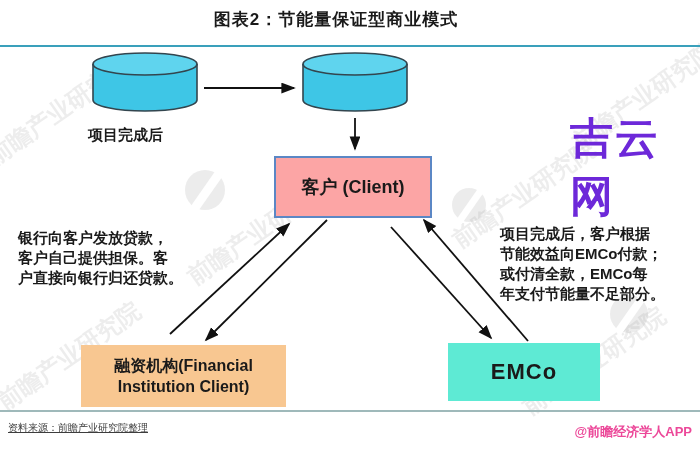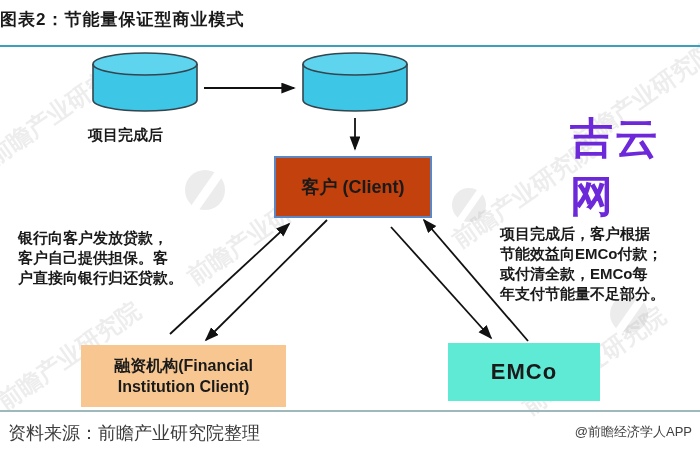--- a/index.html
+++ b/index.html
@@ -3,34 +3,34 @@
 <meta charset="utf-8">
 <style>
   html,body{margin:0;padding:0;background:#e9e9e9;}
   .stage{
     position:relative;width:700px;height:456px;background:#ffffff;
     font-family:"Liberation Sans","DejaVu Sans",sans-serif;overflow:hidden;
     margin:0 auto;color:#1a1a1a;
   }
   .abs{position:absolute;}
   .pre{white-space:pre-line;}
-  .title{top:8px;left:0;width:672px;font-size:17px;font-weight:bold;letter-spacing:1px;}
+  .title{top:8px;left:0;width:672px;text-align:center;font-size:17px;font-weight:bold;letter-spacing:1px;}
   .top-rule{top:45px;left:0;width:700px;height:2px;background:#3aa0bb;}
   .bottom-rule{top:410px;left:0;width:700px;height:2px;background:#9fb9ba;}
   svg.layer{position:absolute;left:0;top:0;}
   .cyl-label{left:88px;top:126px;font-size:15px;font-weight:bold;}
   .gain-note{left:424px;top:58px;font-size:15px;font-weight:bold;line-height:20px;}
   .box{display:flex;align-items:center;justify-content:center;text-align:center;font-weight:bold;}
-  .client-box{left:274px;top:156px;width:154px;height:58px;background:#c2410c;border:2px solid #5b87c5;font-size:18px;}
+  .client-box{left:274px;top:156px;width:154px;height:58px;background:#fca5a5;border:2px solid #5b87c5;font-size:18px;}
   .financial-box{left:81px;top:345px;width:205px;height:62px;background:#f8c791;font-size:16px;line-height:21px;}
   .emco-box{left:448px;top:343px;width:152px;height:58px;background:#5eead4;font-size:22px;letter-spacing:1px;}
   .note-left{left:18px;top:228px;font-size:15px;font-weight:bold;line-height:20px;}
   .note-right{left:500px;top:224px;font-size:15px;font-weight:bold;line-height:20px;}
-  .src{left:8px;top:421px;font-size:18px;color:#3d3d3d;}
-  .credit{right:8px;top:423px;font-size:13px;color:#404040;}
+  .src{left:8px;top:421px;font-size:10px;color:#3d3d3d;text-decoration:underline;}
+  .credit{right:8px;top:423px;font-size:13px;color:#ec4899;font-weight:bold;}
   .wm{position:absolute;font-size:24px;font-weight:bold;color:rgba(140,140,140,0.16);
       transform:rotate(-35deg);white-space:nowrap;pointer-events:none;}
   .wm-logo{position:absolute;border-radius:50%;background:rgba(150,150,150,0.18);pointer-events:none;}
   .wm-logo::after{content:"";position:absolute;left:45%;top:-10%;width:22%;height:120%;
       background:#fff;transform:rotate(35deg);}
   .site-wm{left:570px;top:110px;font-size:43px;font-weight:bold;color:#6d28d9;letter-spacing:2px;pointer-events:none;}
 </style>
 </head>
 <body>
 

